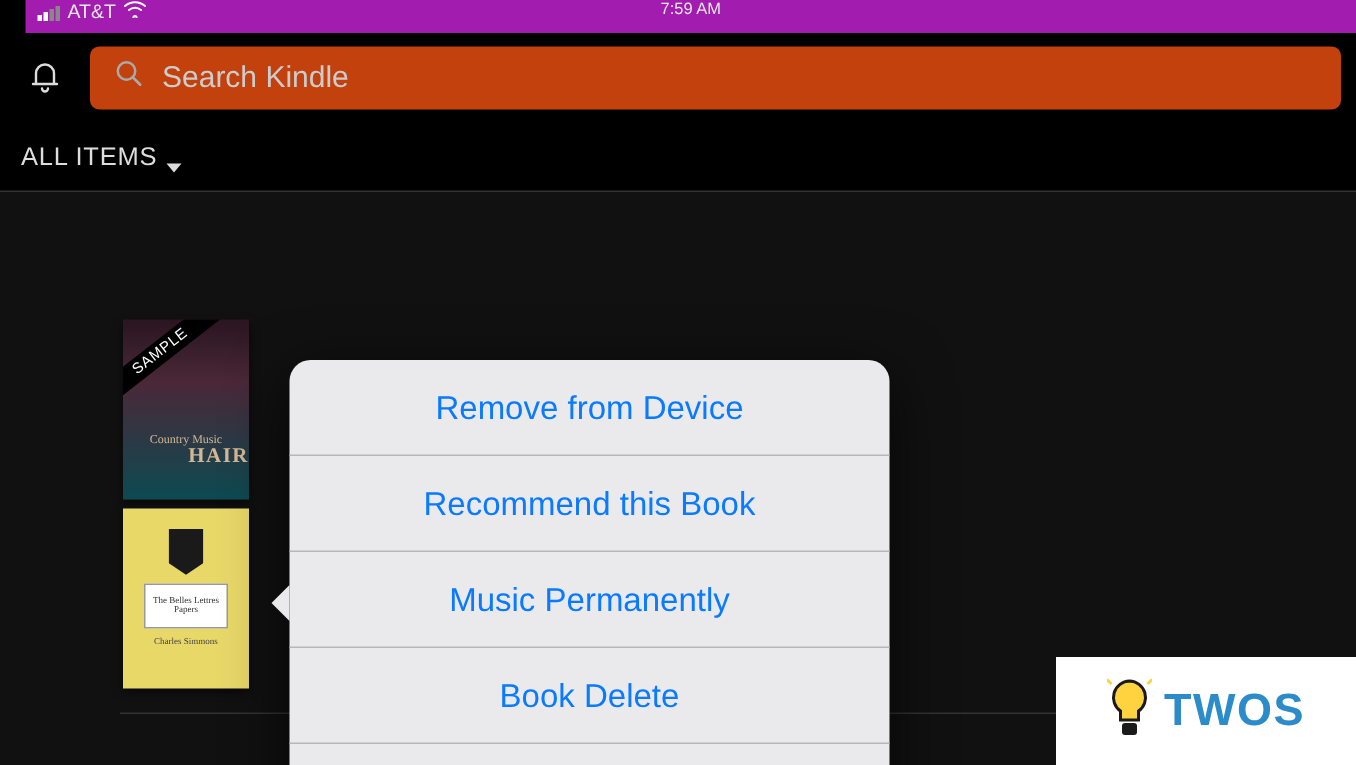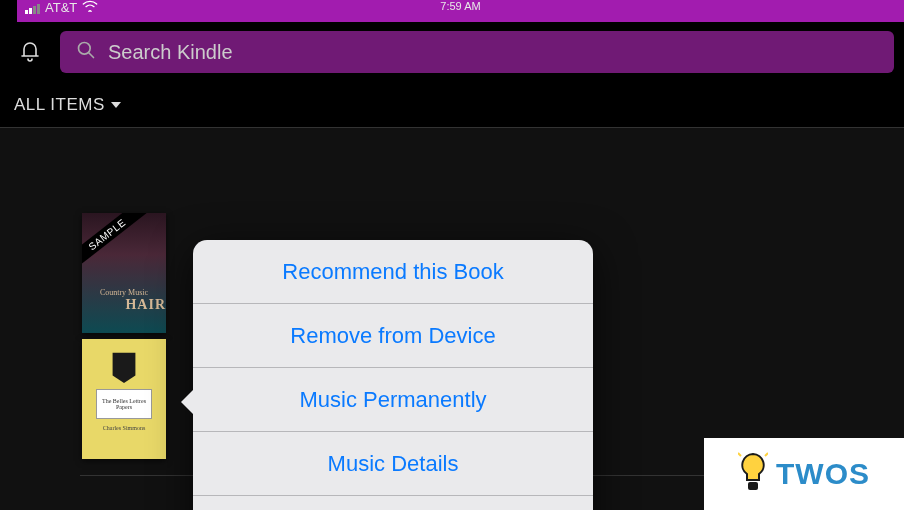--- a/index.html
+++ b/index.html
@@ -41,21 +41,21 @@
     background: #000;
     display: flex;
     align-items: center;
     padding: 0 10px 0 18px;
     gap: 18px;
   }
   .bell-icon { width: 24px; height: 24px; stroke: #ddd; fill: none; }
   .search-box {
     flex: 1;
     height: 42px;
-    background: #701a75;
+    background: #c2410c;
     border-radius: 6px;
     display: flex;
     align-items: center;
     padding: 0 16px;
     gap: 12px;
   }
   .search-icon { width: 20px; height: 20px; stroke: #aaa; fill: none; }
   .search-box span { color: #ccc; font-size: 20px; font-weight: 300; }
 
   .filter-row {
@@ -63,21 +63,21 @@
     border-bottom: 1px solid #333;
     display: flex;
     align-items: center;
     padding: 0 14px;
   }
   .filter-label {
     color: #ddd;
     font-size: 17px;
     letter-spacing: 0.5px;
     display: flex;
-    align-items: center;
+    align-items: flex-end;
     gap: 4px;
   }
   .filter-label .caret {
     width: 0; height: 0;
     border-left: 5px solid transparent;
     border-right: 5px solid transparent;
     border-top: 6px solid #ddd;
     display: inline-block;
     margin-left: 2px;
   }
@@ -286,24 +286,24 @@
     <div class="book-cover book2">
       <div class="book2-icon"></div>
       <div class="book2-plaque">The Belles Lettres Papers</div>
       <div class="book2-author">Charles Simmons</div>
     </div>
 
   </div>
   <div class="bottom-rule"></div>
 
   <div class="popover">
+    <div class="popover-item">Remove from Device</div>
     <div class="popover-item">Recommend this Book</div>
-    <div class="popover-item">Remove from Device</div>
     <div class="popover-item">Music Permanently</div>
-    <div class="popover-item">Music Details</div>
+    <div class="popover-item">Book Delete</div>
     <div class="popover-item">Add to Collection</div>
   </div>
 </div>
 
 <div class="watermark">
   <span class="bulb">
     <svg viewBox="0 0 30 48">
       <path d="M15 4 a11 11 0 0 1 6 20 l0 6 h-12 l0 -6 a11 11 0 0 1 6 -20 z" fill="#ffd23f" stroke="#1a1a1a" stroke-width="2"></path>
       <rect x="10" y="32" width="10" height="8" rx="2" fill="#1a1a1a"></rect>
       <line x1="15" y1="0" x2="15" y2="-2" stroke="#ffd23f" stroke-width="2"></line>

